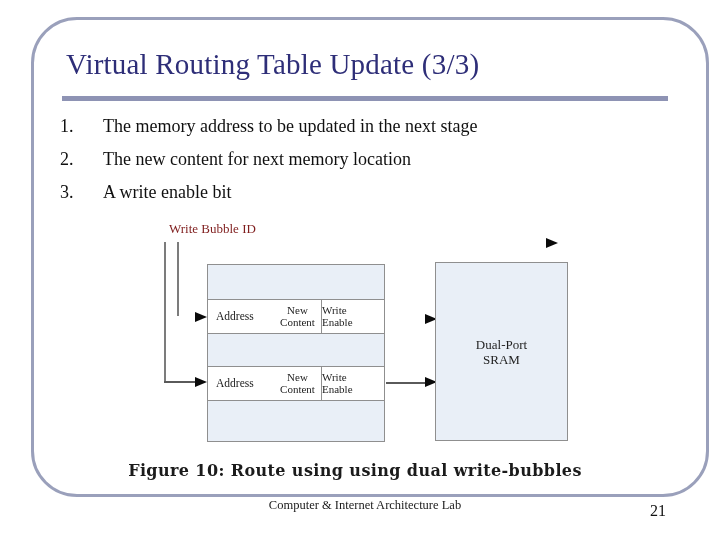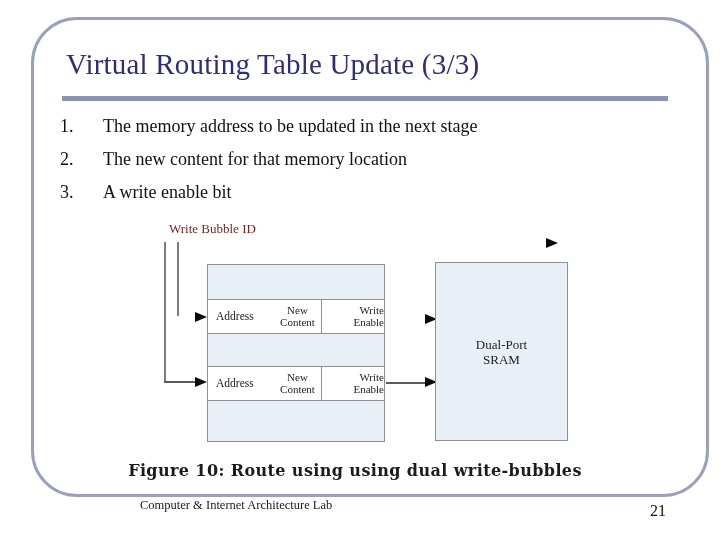--- a/index.html
+++ b/index.html
@@ -52,57 +52,57 @@
   .bubble-row{
     left:207px;width:178px;height:35px;box-sizing:border-box;background:#ffffff;
     border:1.5px solid #8f8f8f;display:flex;align-items:center;
     font-size:11px;color:#222;
   }
   .bubble-row-1{top:299px;}
   .bubble-row-2{top:366px;}
   .cell{line-height:11.5px;}
   .cell-address{width:58px;padding-left:8px;font-size:11.5px;}
   .cell-new{flex:1;text-align:center;}
-  .cell-we{width:62px;text-align:right;border-left:1.5px solid #8f8f8f;
+  .cell-we{width:62px;text-align:left;border-left:1.5px solid #8f8f8f;
     align-self:stretch;display:flex;flex-direction:column;justify-content:center;}
   .sram-box{
     left:435px;top:262px;width:133px;height:179px;box-sizing:border-box;
     background:#e9eff7;border:1.5px solid #8f8f8f;
     display:flex;flex-direction:column;align-items:center;justify-content:center;
     font-size:13px;color:#1f1f1f;line-height:15px;
   }
   
   .fig-caption{
     left:115px;top:461px;width:480px;text-align:center;
     font-family:"DejaVu Serif", serif;font-weight:bold;font-size:16px;
     letter-spacing:0.4px;color:#1b1b1b;white-space:nowrap;
   }
   
   .footer{
-    left:140px;top:497px;width:450px;
+    left:140px;top:497px;width:450px;text-align:center;
     font-size:12.5px;line-height:16px;color:#1a1a1a;
   }
   .page-number{left:650px;top:502px;font-size:16px;color:#111;}
 </style>
 </head>
 <body>
 
 <div class="abs slide-frame"></div>
 
 <div class="abs slide-title">Virtual Routing Table Update (3/3)</div>
 <div class="abs title-underline"></div>
 
 <div class="abs bullet-list">
   <div class="list-item">
     <span class="item-number">1.</span>
     <span class="item-text">The memory address to be updated in the next stage</span>
   </div>
   <div class="list-item">
     <span class="item-number">2.</span>
-    <span class="item-text">The new content for that memory location</span>
+    <span class="item-text">The new content for next memory location</span>
   </div>
   <div class="list-item">
     <span class="item-number">3.</span>
     <span class="item-text">A write enable bit</span>
   </div>
 </div>
 
 <div class="abs fig-label">Write Bubble ID</div>
 
 <div class="abs vline line-a"></div>

